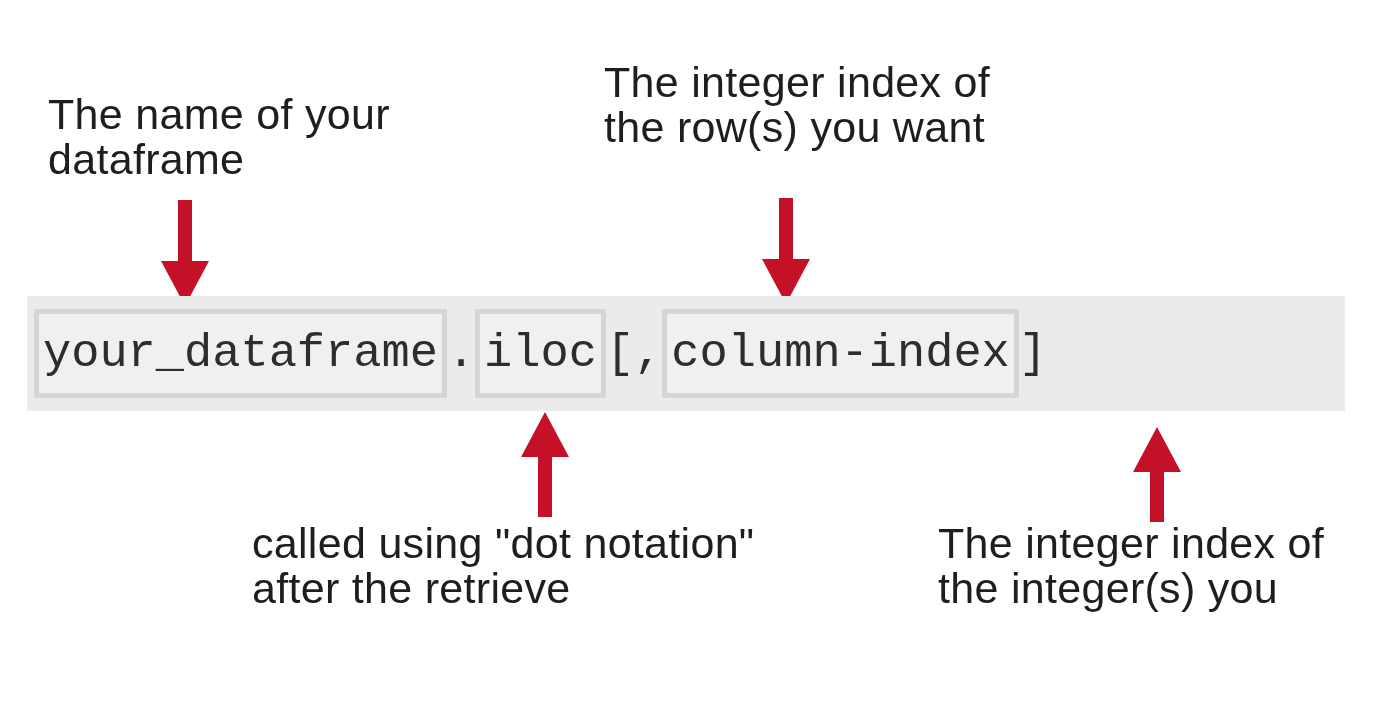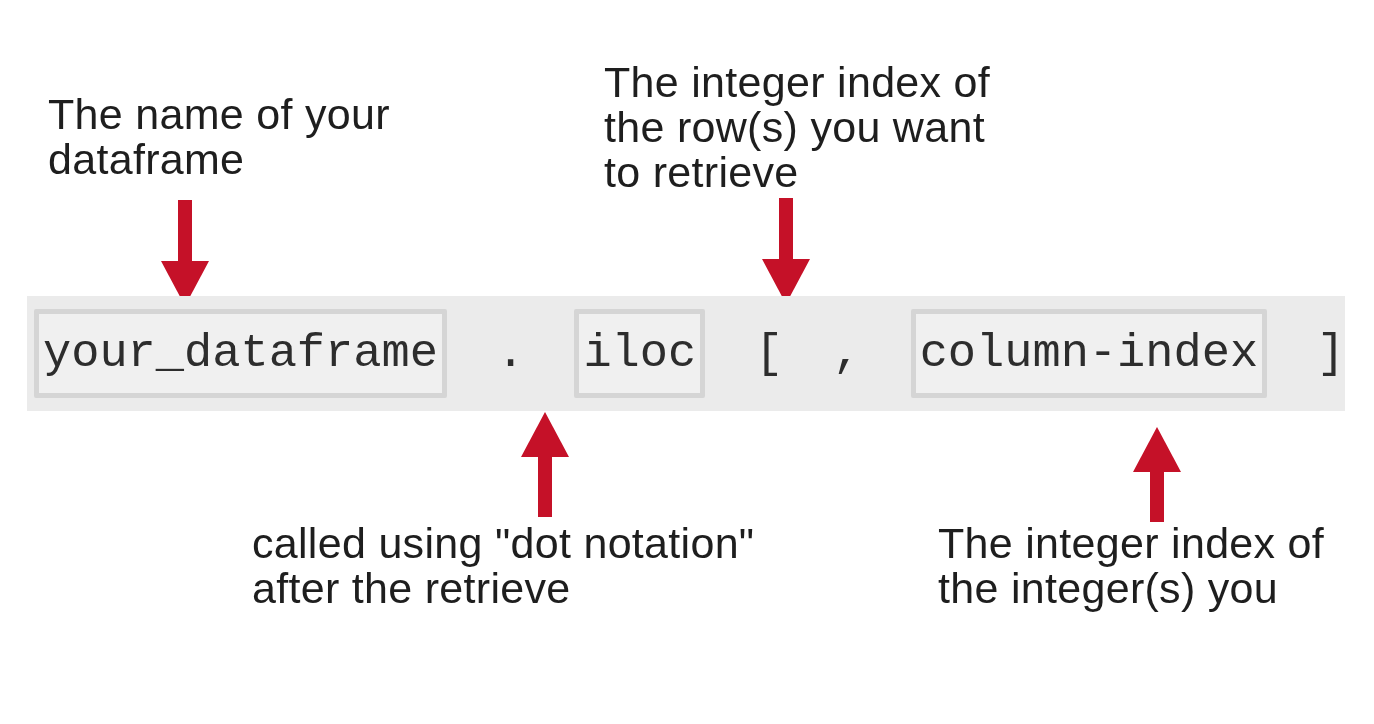--- a/index.html
+++ b/index.html
@@ -45,21 +45,20 @@
     width: 1318px;
     height: 115px;
     background: var(--strip-bg);
     display: flex;
     align-items: center;
     padding-left: 7px;
     font-family: "Liberation Mono", "DejaVu Sans Mono", monospace;
     font-size: 47px;
     color: var(--code-text);
     white-space: pre;
-    justify-content: space-between;
   }
   .code-box {
     border: 5px solid var(--box-border);
     border-radius: 2px;
     background: var(--box-bg);
     height: 89px;
     display: flex;
     align-items: center;
     padding: 0 4px;
   }
@@ -87,21 +86,20 @@
 <div class="canvas">
 
   <div class="label" style="left:48px; top:92px;">
     <div>The name of your</div>
     <div>dataframe</div>
   </div>
 
   <div class="label" style="left:604px; top:60px;">
     <div>The integer index of</div>
     <div>the row(s) you want</div>
-    <div>to retrieve</div>
   </div>
 
   <div class="arrow" style="left:161px; top:200px;">
     <div class="arrow-shaft" style="height:61px;"></div>
     <div class="arrow-head-down"></div>
   </div>
 
   <div class="arrow" style="left:762px; top:198px;">
     <div class="arrow-shaft" style="height:61px;"></div>
     <div class="arrow-head-down"></div>

